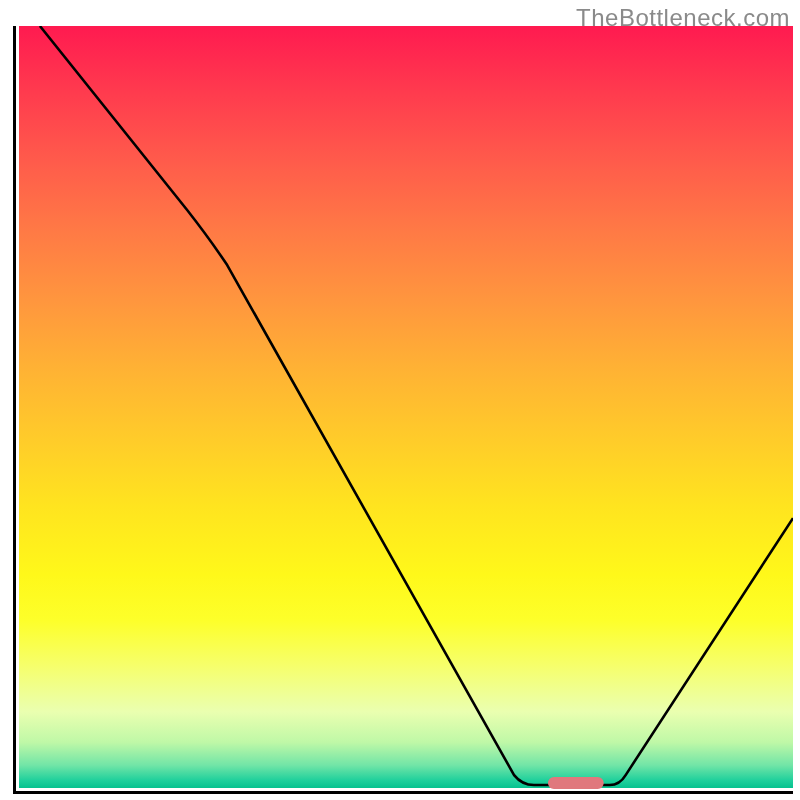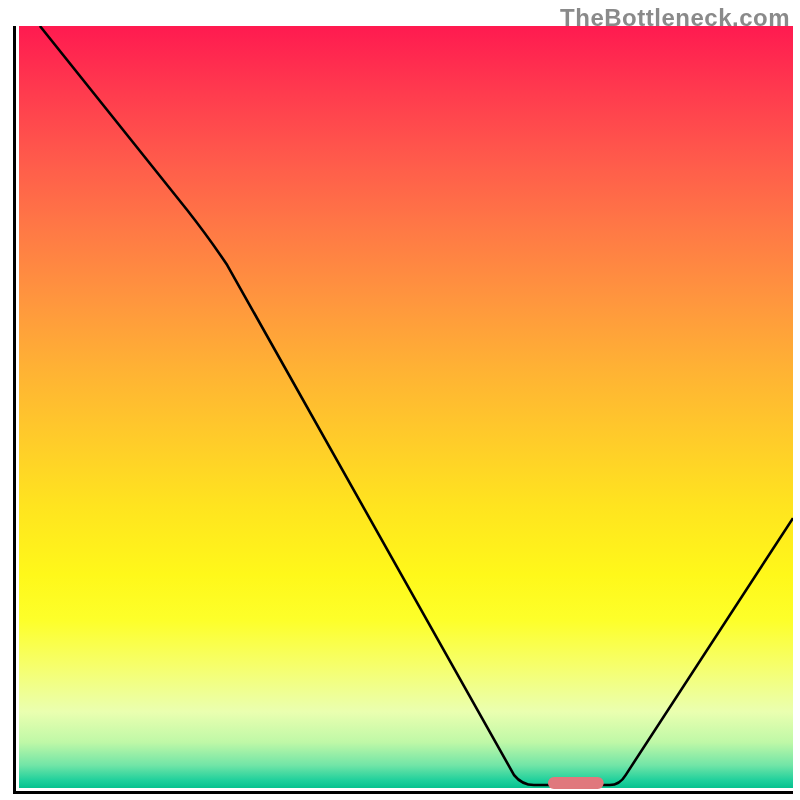--- a/index.html
+++ b/index.html
@@ -14,21 +14,21 @@
     position: relative;
     width: 800px;
     height: 800px;
   }
   .watermark {
     position: absolute;
     top: 4px;
     right: 10px;
     font-family: Arial, Helvetica, sans-serif;
     font-size: 24px;
-    font-weight: 700;
+    font-weight: 400;
     color: #8a8a8a;
     letter-spacing: 0.5px;
   }
   .plot-area {
     position: absolute;
     top: 26px;
     left: 13px;
     width: 780px;
     height: 768px;
     border-left: 3px solid #000;

